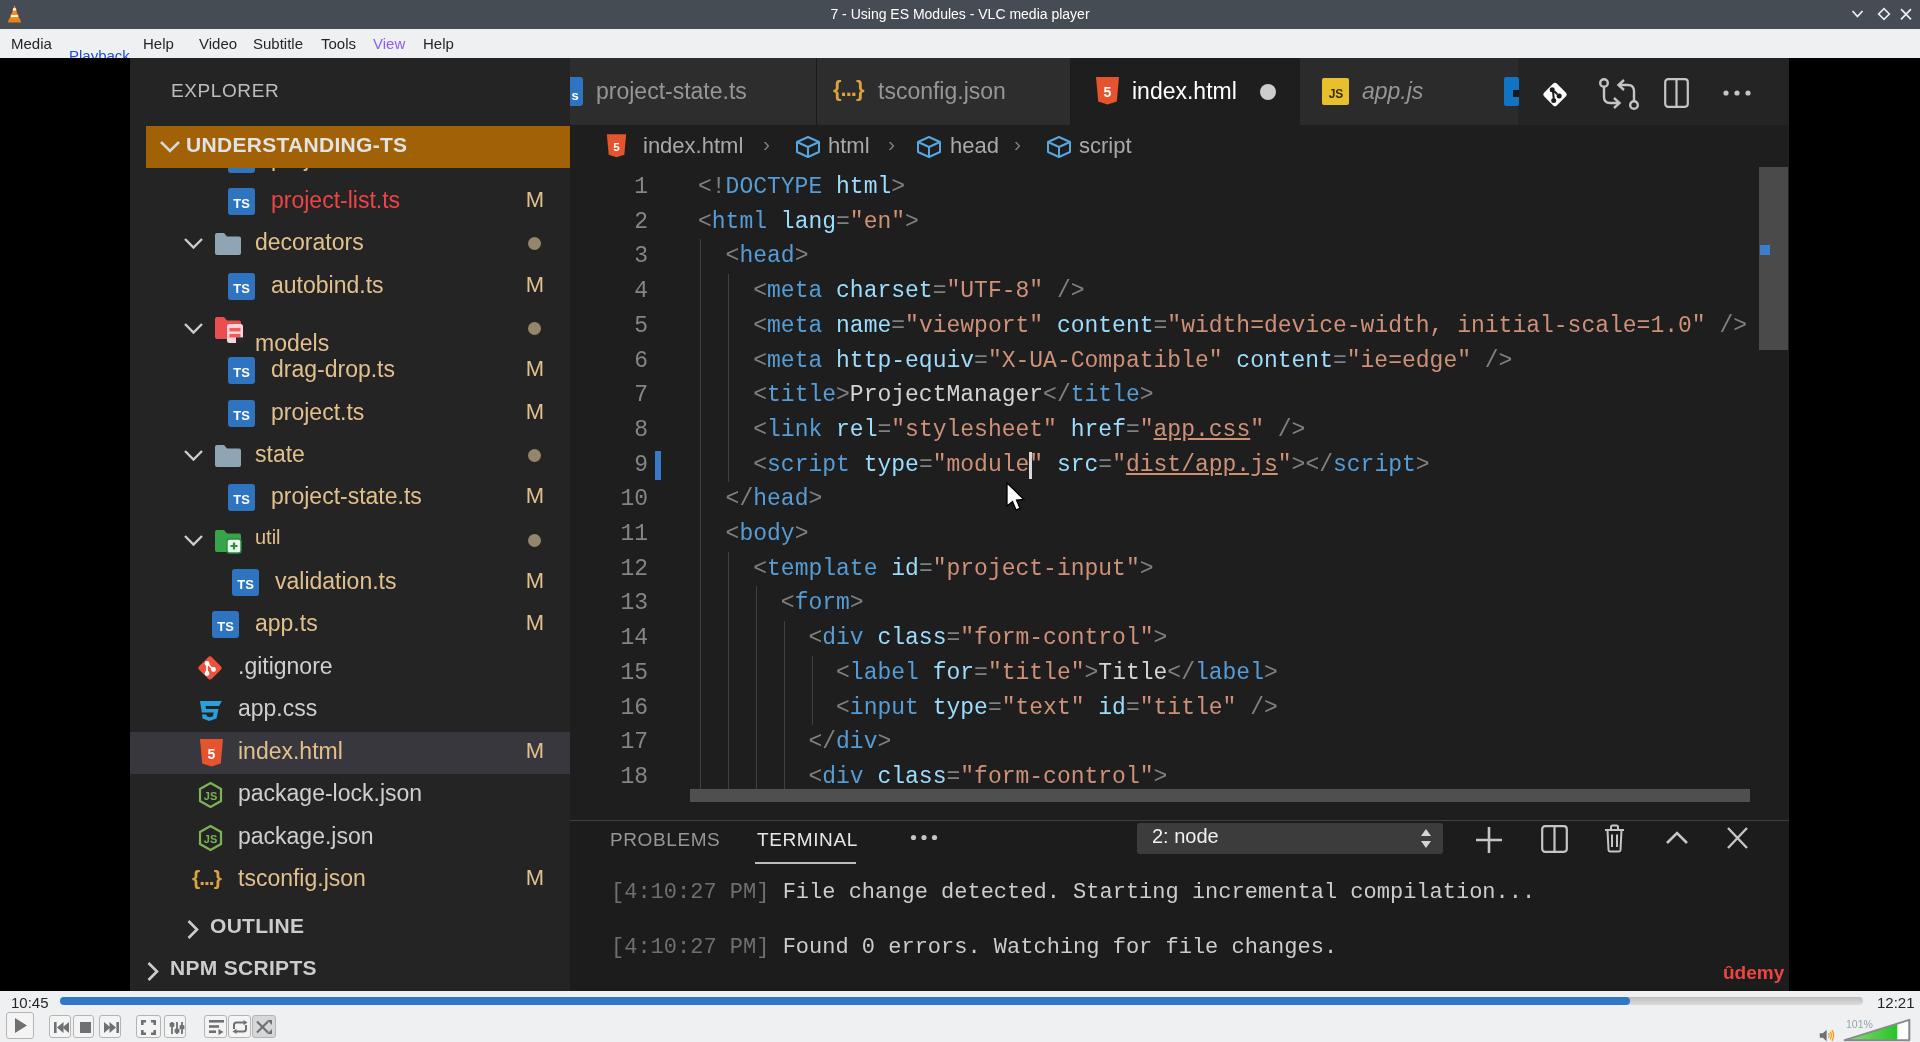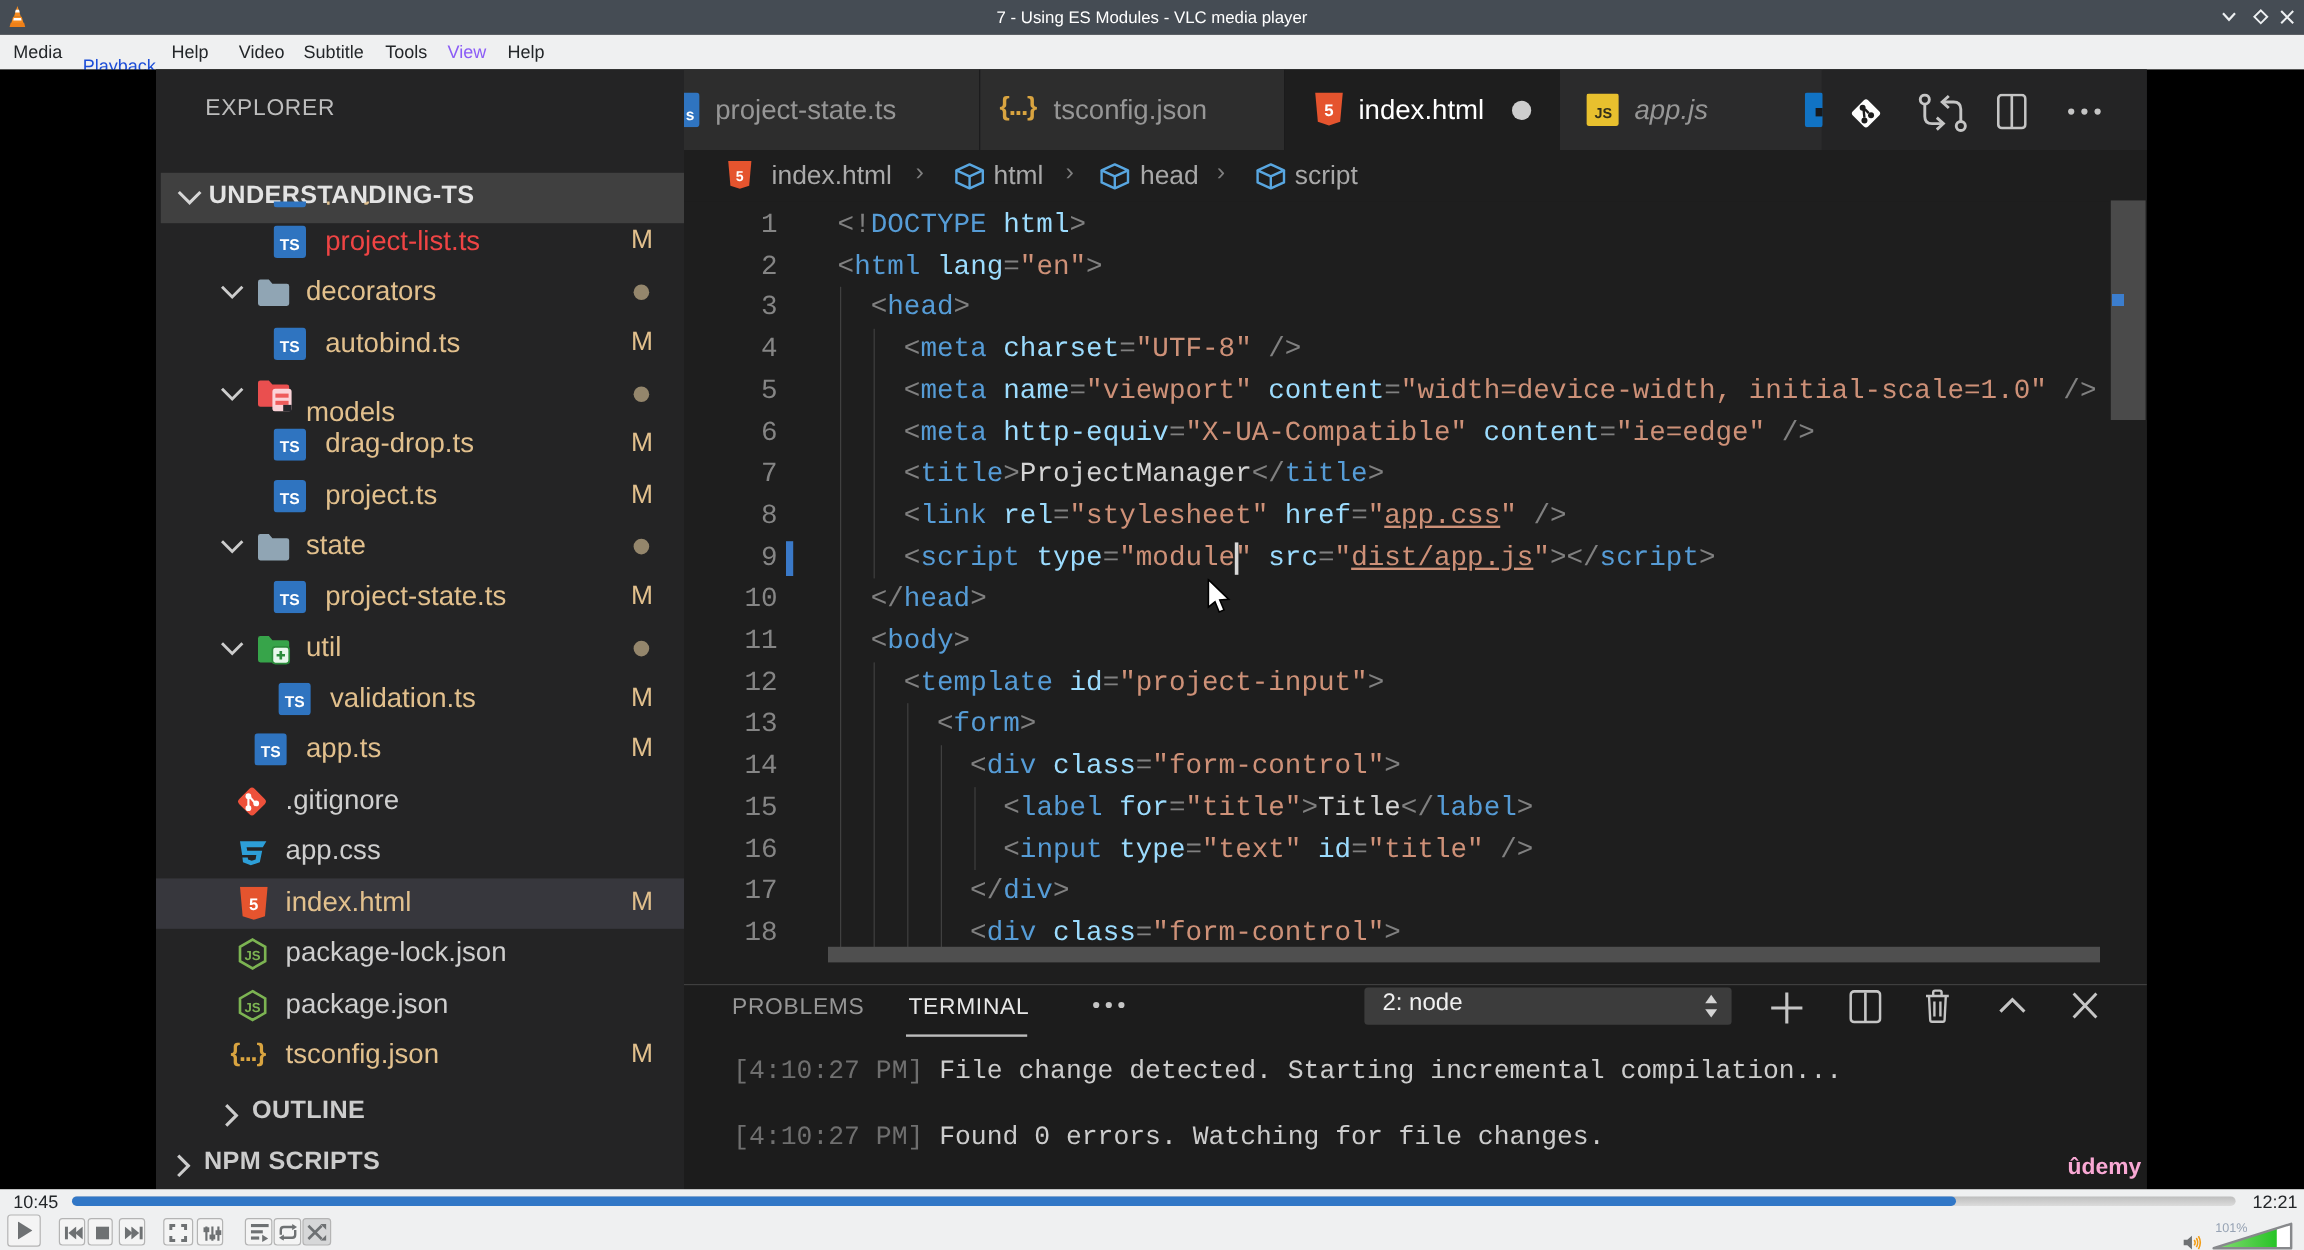--- a/index.html
+++ b/index.html
@@ -36,21 +36,21 @@
 <div class="abs" style="left:199px;top:0;height:29px;line-height:30px;color:#232629;font-size:15px;">Video</div>
 <div class="abs" style="left:253px;top:0;height:29px;line-height:30px;color:#232629;font-size:15px;">Subtitle</div>
 <div class="abs" style="left:321px;top:0;height:29px;line-height:30px;color:#232629;font-size:15px;">Tools</div>
 <div class="abs" style="left:373px;top:0;height:29px;line-height:30px;color:#8b5cf6;font-size:15px;">View</div>
 <div class="abs" style="left:423px;top:0;height:29px;line-height:30px;color:#232629;font-size:15px;">Help</div>
 </div>
 <div class="abs" style="left:0;top:58px;width:1920px;height:933px;background:#000;"></div>
 <div class="abs" style="left:130px;top:58px;width:1659px;height:933px;background:#1e1e1e;overflow:hidden;"></div>
 <div class="abs" style="left:130px;top:58px;width:440px;height:933px;background:#242425;overflow:hidden;">
 <div class="abs" style="left:41px;top:22px;color:#bdbdbd;font-size:19px;letter-spacing:0.6px;">EXPLORER</div>
-<div class="abs" style="left:4px;top:68px;width:440px;height:42px;background:#404040;margin-top:18px;">
+<div class="abs" style="left:16px;top:68px;width:440px;height:42px;background:#a16207;">
  <svg class="abs" style="left:13px;top:14px;" width="22" height="14" viewBox="0 0 22 14">
         <path d="M2 2 L11 11 L20 2" stroke="#d6d6d6" stroke-width="2.6" fill="none"></path>
       </svg>
  <div class="abs" style="left:40px;top:7px;color:#e3e3e3;font-size:21px;font-weight:bold;letter-spacing:0.3px;">UNDERSTANDING-TS</div>
 </div>
 </div>
 <div class="abs" style="left:0;top:0;width:1920px;height:1042px;clip-path:inset(168px 0 51px 0);">
 <div class="abs" style="left:130px;top:139px;width:440px;height:42px;">
       <svg class="abs" style="left:98px;top:7px;" width="27" height="27" viewBox="0 0 27 27">
 <rect x="0" y="0" width="27" height="27" rx="3" fill="#2f74c0"></rect>
@@ -135,21 +135,21 @@
     </div>
 <div class="abs" style="left:130px;top:520px;width:440px;height:42px;">
       <svg class="abs" style="left:53px;top:14px;" width="21" height="13" viewBox="0 0 21 13">
         <path d="M2 2 L10.5 10.5 L19 2" stroke="#cccccc" stroke-width="2.4" fill="none"></path>
       </svg>
       <svg class="abs" style="left:84px;top:9px;" width="30" height="26" viewBox="0 0 30 26">
 <path d="M1 3 Q1 1 3 1 L10 1 L13 4.5 L25 4.5 Q27 4.5 27 6.5 L27 21 Q27 23 25 23 L3 23 Q1 23 1 21 Z" fill="#37a44a"></path>
 <rect x="13" y="10" width="14" height="14" rx="2.5" fill="#e8f8ec" stroke="#2c8c3c" stroke-width="1.4"></rect>
 <path d="M20 13.5 L20 20.5 M16.5 17 L23.5 17" stroke="#2c8c3c" stroke-width="2.2"></path>
 </svg>
-      <div class="abs" style="left:125px;top:6px;font-size:23px;color:#e2c08d;">util</div>
+      <div class="abs" style="left:125px;top:6px;font-size:20px;color:#e2c08d;">util</div>
       <div class="abs" style="left:398px;top:14px;width:13px;height:13px;border-radius:50%;background:#94866c;"></div>
     </div>
 <div class="abs" style="left:130px;top:562px;width:440px;height:42px;">
       <svg class="abs" style="left:102px;top:7px;" width="27" height="27" viewBox="0 0 27 27">
 <rect x="0" y="0" width="27" height="27" rx="3" fill="#2f74c0"></rect>
 <text x="13.5" y="20" font-family="Liberation Sans" font-size="13" font-weight="bold" fill="#fff" text-anchor="middle">TS</text>
       </svg>
       <div class="abs" style="left:145px;top:6px;font-size:23px;color:#e2c08d;">validation.ts</div>
       <div class="abs" style="left:390px;top:6px;width:30px;text-align:center;font-size:22px;color:#e2c08d;">M</div>
     </div>
@@ -393,21 +393,21 @@
       </g>
     </svg>
 <svg class="abs" style="left:1095px;top:10px;" width="24" height="15" viewBox="0 0 24 15">
       <path d="M2 13 L12 3 L22 13" stroke="#c5c5c5" stroke-width="2.6" fill="none"></path>
     </svg>
 <svg class="abs" style="left:1156px;top:6px;" width="23" height="24" viewBox="0 0 23 24">
       <path d="M2 2 L21 22 M21 2 L2 22" stroke="#c5c5c5" stroke-width="2.4" fill="none"></path>
     </svg>
 <div class="abs mono" style="left:41px;top:60px;font-size:22px;white-space:pre;"><span style="color:#6f6f6f;">[4:10:27 PM]</span><span style="color:#cccccc;"> File change detected. Starting incremental compilation...</span></div>
 <div class="abs mono" style="left:41px;top:115px;font-size:22px;white-space:pre;"><span style="color:#6f6f6f;">[4:10:27 PM]</span><span style="color:#cccccc;"> Found 0 errors. Watching for file changes.</span></div>
-<div class="abs" style="left:1153px;top:142px;font-size:19px;color:#f9a8d4;font-weight:bold;">ûdemy</div>
+<div class="abs" style="left:1153px;top:142px;font-size:19px;color:#ef4444;font-weight:bold;">ûdemy</div>
 </div>
 <div class="abs" style="left:0;top:991px;width:1920px;height:51px;background:#eff0f1;">
 <div class="abs" style="left:11px;top:3px;font-size:15px;color:#232629;">10:45</div>
 <div class="abs" style="left:60px;top:6px;width:1803px;height:8px;border-radius:4px;background:linear-gradient(#bdbdbd,#dcdcdc);"></div>
 <div class="abs" style="left:60px;top:6px;width:1570px;height:8px;border-radius:4px;background:#3177c7;"></div>
 <div class="abs" style="left:1877px;top:3px;font-size:15px;color:#232629;">12:21</div>
 <div class="abs" style="left:6px;top:21px;width:28px;height:27px;background:#f4f4f4;border:1px solid #b4b4b4;border-radius:3px;box-sizing:border-box;">
       <svg class="abs" style="left:7px;top:5px;" width="13" height="15" viewBox="0 0 13 15">
         <path d="M1 0 L13 7.5 L1 15 Z" fill="#6e7173"></path>
       </svg>

